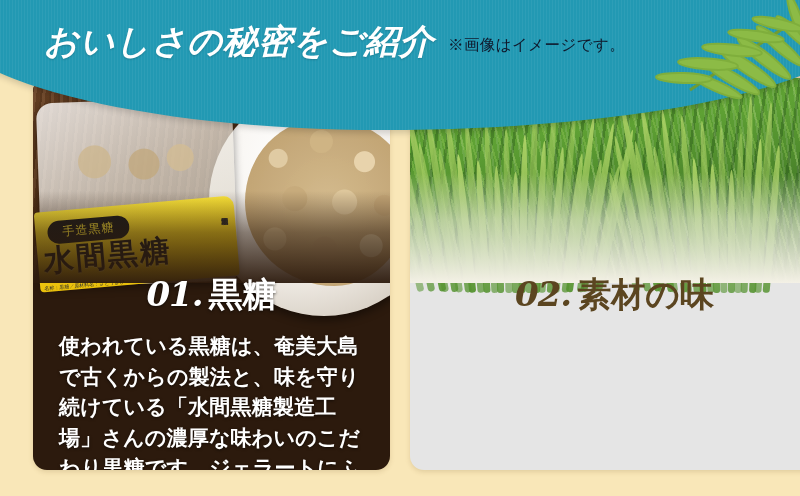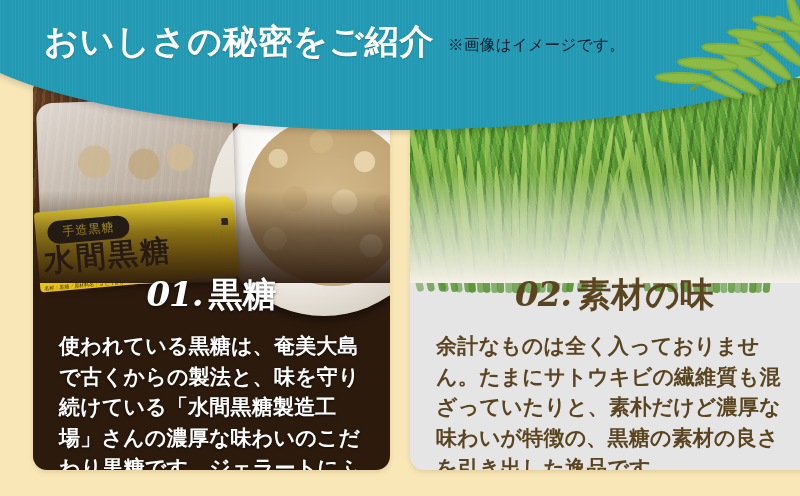--- a/index.html
+++ b/index.html
@@ -162,20 +162,21 @@
   .header-texture {
     position:absolute; inset:0;
     background:repeating-linear-gradient(90deg, rgba(255,255,255,.05) 0 1px, transparent 1px 3px);
     border-radius:inherit;
   }
   .header-title {
     position:absolute; left:44px; top:21px;
     font-size:34px; line-height:40px; font-weight:bold; color:#ffffff;
     letter-spacing:1px; white-space:nowrap;
     text-shadow:0 1px 2px rgba(0,0,0,.18);
+    font-style:italic;
   }
   .header-note {
     position:absolute; left:448px; top:35px;
     font-size:15.5px; color:#0f172a; letter-spacing:.4px; white-space:nowrap;
   }
 
   
   .frond { position:absolute; right:-10px; top:-6px; width:190px; height:150px; }
 </style>
 </head>
@@ -263,21 +264,20 @@
             <span style="left: 350.9px; height: 191px; transform: rotate(4deg); opacity: 0.66;"></span>
             <span style="left: 359.2px; height: 148px; transform: rotate(5deg); opacity: 0.83;"></span>
           </div>
         <div class="fade-white"></div>
       </div>
 
       <div class="card-body">
         <div class="card-heading">
           <span class="num">02.</span><span>素材の味</span>
         </div>
-        <div class="card-text">余計なものは全く入っておりません。たまにサトウキビの繊維質も混ざっていたりと、素朴だけど濃厚な味わいが特徴の、黒糖の素材の良さを引き出した逸品です。</div>
       </div>
     </div>
   </div>
 
   <div class="header">
     <div class="header-shape">
       <div class="header-texture"></div>
     </div>
 
     <svg class="frond" viewBox="0 0 190 150">

